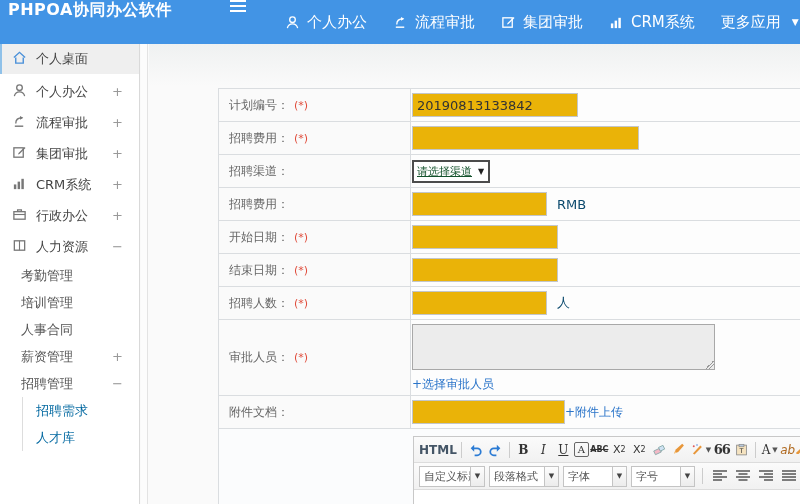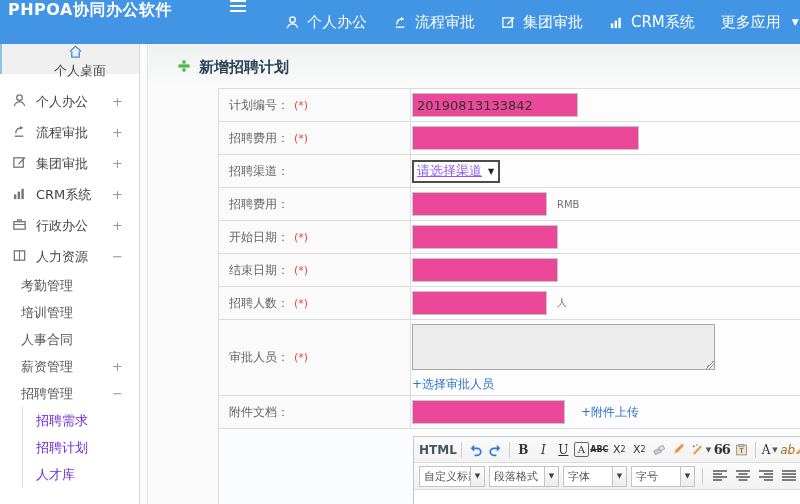--- a/index.html
+++ b/index.html
@@ -22,58 +22,58 @@
   .caret-w{font-size:9px;margin-left:4px;}
   
   .sidebar{position:absolute;left:0;top:44px;width:140px;height:460px;background:#fff;
     border-right:1px solid #d9d9d9;overflow:hidden;}
   .gutter{position:absolute;left:141px;top:44px;width:7px;height:460px;background:#fcfcfc;
     border-right:1px solid #e3e3e3;}
   .side-item{display:flex;align-items:center;height:31px;padding-left:12px;font-size:13px;
     color:#444;cursor:pointer;position:relative;}
   .side-item .lab{margin-left:9px;}
   .side-item .expand{position:absolute;right:16px;color:#999;font-size:13px;}
-  .side-item.active{background:#efefef;height:30px;margin-bottom:12px;flex-direction:column;}
+  .side-item.active{background:#efefef;height:30px;margin-bottom:2px;}
   .side-item.active::before{content:"";position:absolute;left:0;top:0;bottom:0;width:2px;background:#8fc1e9;}
   .side-item svg{flex:0 0 auto;}
   .side-sub{display:flex;align-items:center;height:27px;padding-left:21px;font-size:13px;
     color:#555;cursor:pointer;position:relative;}
   .side-sub .expand{position:absolute;right:16px;color:#999;font-size:13px;}
   .side-sub2{display:flex;align-items:center;height:27px;padding-left:36px;font-size:13px;
-    color:#6d28d9;cursor:pointer;position:relative;}
+    color:#0369a1;cursor:pointer;position:relative;}
   .side-sub2::before{content:"";position:absolute;left:22px;top:0;bottom:0;width:1px;background:#ddd;}
   
   .content{position:absolute;left:149px;top:44px;width:651px;height:460px;
     background:linear-gradient(#eff1f1,#fafafa 42px,#fafafa);overflow:hidden;}
   .page-title{display:flex;align-items:center;gap:8px;padding:12px 0 0 28px;height:34px;}
   .page-title h2{font-size:15px;font-weight:bold;color:var(--title);}
   
   .ftable{position:absolute;left:69px;top:44px;width:660px;background:#fdfdfd;
     border:1px solid var(--bd);border-bottom:none;}
   .frow{display:flex;border-bottom:1px solid var(--bd);min-height:33px;}
   .fl{width:192px;flex:0 0 192px;border-right:1px solid var(--bd);background:#fafafa;
     display:flex;align-items:center;padding-left:10px;font-size:12px;color:var(--lbl);gap:5px;}
   .fv{flex:1;display:flex;align-items:center;padding-left:1px;background:#fdfdfd;}
   .req{color:var(--req);font-size:11px;}
-  .tin{height:24px;border:1px solid var(--inbd);background:#ec4899;font-size:13px;
+  .tin{height:24px;border:1px solid var(--inbd);background:#eab308;font-size:13px;
     padding:0 4px;font-family:inherit;color:#333;}
   .w164{width:166px;} .w226{width:227px;} .w134{width:135px;} .w144{width:146px;} .w152{width:153px;}
-  .suffix{font-size:10px;color:#737373;margin-left:10px;}
+  .suffix{font-size:13px;color:#0c4a6e;margin-left:10px;}
   .chan-select{display:inline-flex;align-items:center;gap:6px;border:2px solid #4c4c4c;
     background:#fff;height:23px;padding:0 4px 0 3px;cursor:pointer;}
-  .chan-select .txt{color:#8b5cf6;font-size:13px;text-decoration:underline;}
+  .chan-select .txt{color:#14532d;font-size:11px;text-decoration:underline;}
   .chan-select .ca{font-size:8px;color:#222;}
   .frow.tall{height:76px;}
   .fv-col{flex-direction:column;align-items:flex-start;justify-content:flex-start;padding-top:4px;}
   .appr-ta{width:303px;height:46px;background:#ececec;border:1px solid #a8a8a8;position:relative;resize:none;}
   .ta-wrap{position:relative;width:303px;height:46px;}
   .ta-handle{position:absolute;right:1px;bottom:1px;width:9px;height:9px;
     background:linear-gradient(135deg,transparent 50%,#999 50%,#999 56%,transparent 56%,transparent 68%,#999 68%,#999 74%,transparent 74%);cursor:nwse-resize;}
   a.blue-link{color:var(--link);font-size:12px;text-decoration:none;cursor:pointer;}
-  .link-after{margin-left:16px;}
+  .link-after{margin-left:0;}
   .mt6{margin-top:6px;}
   
   .frow.editor-row{height:130px;border-bottom:none;background:#fbfcfd;}
   .fv-full{flex:1;padding:7px 0 0 194px;background:#fbfcfd;}
   .editor{width:600px;border:1px solid #c8c8c8;background:#fff;}
   .tb{display:flex;align-items:center;background:linear-gradient(#fbfbfb,#f1f1f1);
     border-bottom:1px solid #dcdcdc;padding:0 5px;gap:1px;}
   .tb1{height:26px;}
   .tb2{height:27px;gap:4px;}
   .tbtn{display:inline-flex;align-items:center;justify-content:center;min-width:19px;height:20px;
@@ -227,36 +227,26 @@
     <span class="expand">+</span>
   </div>
   <div class="side-sub">
     <span>招聘管理</span>
     <span class="expand">−</span>
   </div>
   <div class="side-sub2">
     <span>招聘需求</span>
   </div>
   <div class="side-sub2">
-    <span>招聘计划</span>
-  </div>
-  <div class="side-sub2">
     <span>人才库</span>
   </div>
 </aside>
 <div class="gutter"></div>
 
 <main class="content">
-  <div class="page-title">
-    <span><svg width="14" height="14" viewBox="0 0 14 14">
-          <rect x="5" y="1" width="4" height="12" rx="1" fill="#54b554" stroke="#e9f5e9" stroke-width=".8"></rect>
-          <rect x="1" y="5" width="12" height="4" rx="1" fill="#54b554" stroke="#e9f5e9" stroke-width=".8"></rect>
-        </svg></span>
-    <h2>新增招聘计划</h2>
-  </div>
 
   <div class="ftable">
 
     <div class="frow">
       <div class="fl">
         <span>计划编号：</span>
         <span class="req">(*)</span>
       </div>
       <div class="fv">
         <input class="tin w164" type="text" value="20190813133842" style="">

